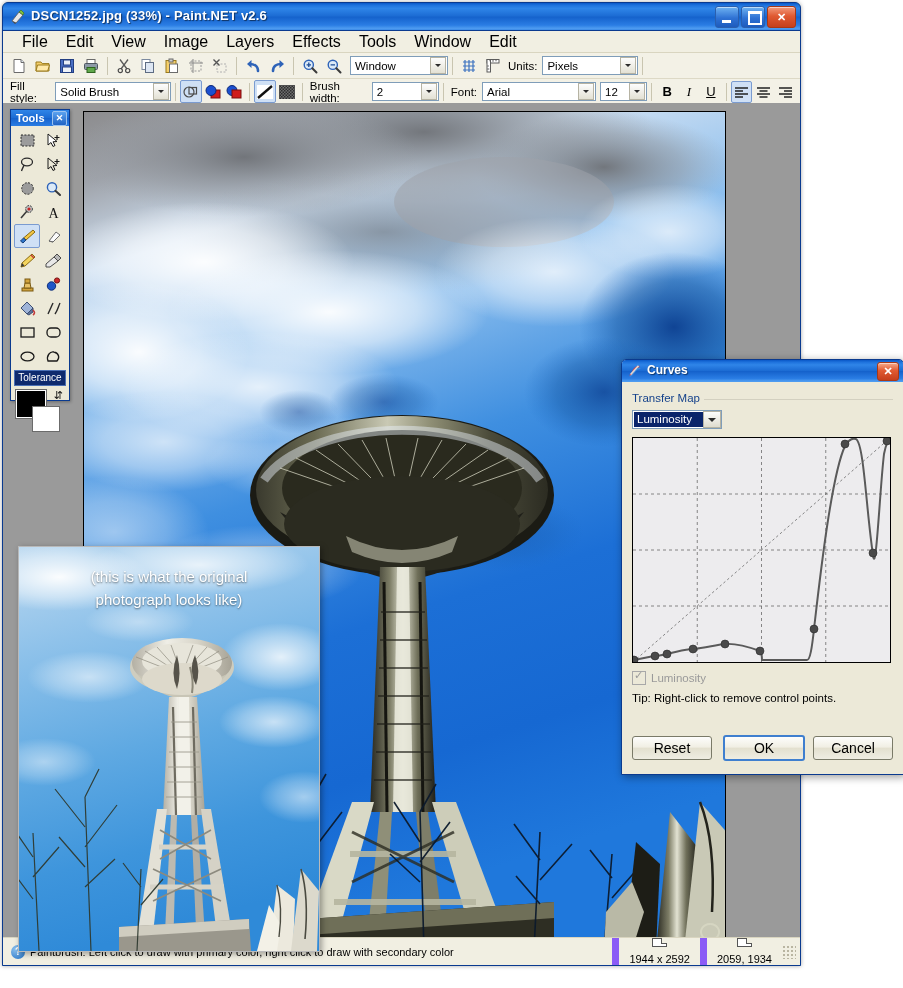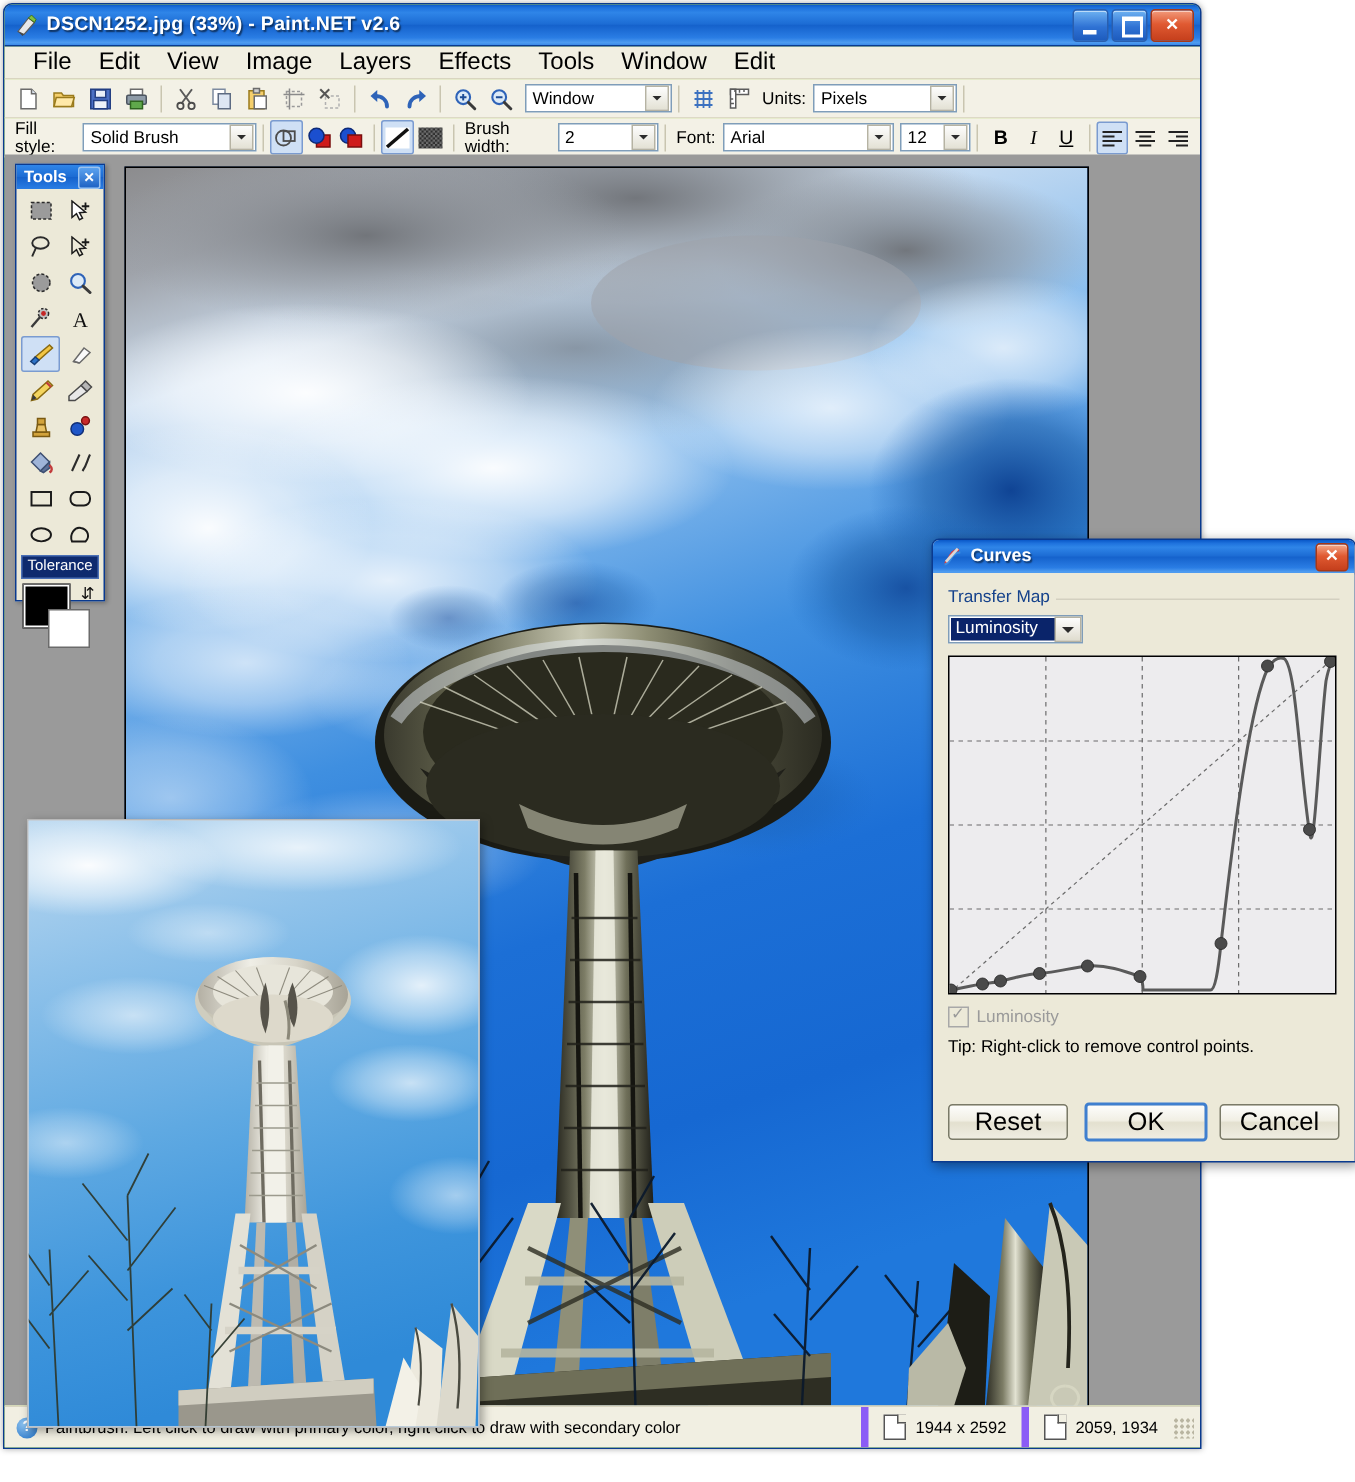--- a/index.html
+++ b/index.html
@@ -1,21 +1,21 @@
 <!DOCTYPE html>
 <html><head>
 <meta charset="utf-8">
 <style>
   html,body{margin:0;padding:0;background:#fff;}
   body{width:903px;height:988px;font-family:"Liberation Sans",sans-serif;font-size:11px;color:#000;overflow:hidden;}
 
   
   #app-window{position:absolute;left:2px;top:2px;width:797px;height:962px;
     border:1px solid #0a3a8f;border-radius:6px 6px 0 0;
-    background:#bef264;box-shadow:0 0 4px rgba(0,0,0,.35);overflow:hidden;}
+    background:#0369a1;box-shadow:0 0 4px rgba(0,0,0,.35);overflow:hidden;}
 
   
   #titlebar{height:27px;position:relative;
     background:linear-gradient(to bottom,#0a58c8 0%,#1e72dd 8%,#2f85e8 20%,#1c6cd4 48%,#1562cc 52%,#2a7de4 82%,#4d9bf0 94%,#3a8ae8 100%);
     border-bottom:1px solid #0a3a8f;}
   #titlebar .tb-icon{position:absolute;left:7px;top:6px;width:16px;height:16px;}
   #titlebar .tb-text{position:absolute;left:28px;top:5px;font-size:13px;font-weight:bold;color:#fff;
     text-shadow:1px 1px 1px rgba(0,0,0,.55);letter-spacing:.2px;white-space:nowrap;}
   .tb-btns{position:absolute;right:4px;top:3px;display:flex;gap:2px;}
   .tb-btn{width:22px;height:20px;border:1px solid #2a5fae;border-radius:3px;position:relative;
@@ -49,21 +49,21 @@
   
   #doc-canvas{position:absolute;left:80px;top:8px;width:641px;height:838px;border:1px solid #000;overflow:hidden;background:#1a3a6d;}
   #doc-img{position:absolute;left:0;top:0;width:641px;height:838px;}
 
   
   #statusbar{position:absolute;left:0;right:0;bottom:0;height:27px;background:#f1efe2;border-top:1px solid #d9d5c0;
     display:flex;align-items:center;font-size:11px;}
   #statusbar .sb-icon{width:14px;height:14px;border-radius:50%;background:radial-gradient(circle at 35% 30%,#8fc4f0,#1f6fc4);
     color:#fff;font-size:10px;font-weight:bold;text-align:center;line-height:14px;margin:0 5px 0 8px;}
   #statusbar .sb-msg{flex:1;color:#000;}
-  #statusbar .sb-cell{border-left:5px solid #8b5cf6;height:27px;display:flex;align-items:center;padding:0 10px;gap:6px;}
+  #statusbar .sb-cell{border-left:7px solid #8b5cf6;height:27px;display:flex;align-items:center;padding:0 10px;gap:6px;flex-direction:column;}
   .mini-ic{width:13px;height:15px;border:1px solid #555;background:#fff;position:relative;}
   .mini-ic::after{content:"";position:absolute;right:-1px;top:-1px;width:5px;height:5px;background:#f1efe2;border-left:1px solid #555;border-bottom:1px solid #555;}
   #statusbar .grip{width:14px;height:14px;margin-right:4px;
     background-image:radial-gradient(#b9b5a1 40%,transparent 41%);background-size:4px 4px;}
 
   
   #tools-palette{position:absolute;left:7px;top:106px;width:58px;height:290px;
     border:1px solid #0a3a8f;background:#ece9d8;z-index:20;box-shadow:1px 1px 3px rgba(0,0,0,.3);}
   #tools-title{height:16px;position:relative;
     background:linear-gradient(to bottom,#2f85e8,#1c6cd4 48%,#1562cc 52%,#2a7de4);
@@ -107,21 +107,21 @@
     background:linear-gradient(to bottom,#fdfdfd,#dfdcce);border:1px solid #b6b3a3;display:flex;align-items:center;justify-content:center;}
   #channel-combo .arrow i{border-left:4px solid transparent;border-right:4px solid transparent;border-top:4px solid #2b2b2b;display:block;}
   #curve-graph{margin-top:8px;width:257px;height:224px;background:#edecee;border:1px solid #000;position:relative;}
   #curve-graph svg{position:absolute;left:0;top:0;}
   .chk-row{display:flex;align-items:center;gap:5px;margin-top:8px;}
   .chkbox{width:12px;height:12px;border:1px solid #a8a8a8;background:#ece9d8;position:relative;}
   .chkbox::after{content:"\2713";position:absolute;left:1px;top:-3px;font-size:11px;color:#9a9a9a;}
   .chk-label{font-size:11.5px;color:#9a9a9a;}
   #tip-text{margin-top:7px;font-size:11.5px;color:#000;}
   #btn-row{position:absolute;left:10px;right:10px;bottom:13px;display:flex;align-items:center;}
-  .dbtn{height:22px;border:1px solid #7a7a68;border-radius:3px;font-size:17px;color:#000;
+  .dbtn{height:22px;border:1px solid #7a7a68;border-radius:3px;font-size:14px;color:#000;
     background:linear-gradient(to bottom,#fdfdfc 0%,#f1efe4 45%,#e3e0cf 52%,#efedE2 100%);
     display:flex;align-items:center;justify-content:center;}
   .dbtn.w{width:78px;}
   .dbtn.def{border:2px solid #3f7fcf;}
   .sp{flex:1;}
 </style>
 </head>
 <body>
 
 <div id="app-window">
@@ -763,20 +763,24 @@
     </g>
 
     <g>
       <path d="M250 404 L258 338 L276 352 L274 404Z" fill="#ece9dd"></path>
       <path d="M272 404 L282 322 L300 344 L298 404Z" fill="#dcd9cc"></path>
       <path d="M238 404 L250 358 L262 378 L258 404Z" fill="#f3f1e7"></path>
       <path d="M282 322 q8 28 4 70" stroke="#4a4a40" stroke-width="1.6" fill="none"></path>
       <path d="M258 338 q6 22 2 52" stroke="#4a4a40" stroke-width="1.4" fill="none"></path>
     </g>
   </svg>
+  <div class="cap">
+    <div>(this is what the original</div>
+    <div>photograph looks like)</div>
+  </div>
 </div>
 
 <div id="curves-dialog">
   <div id="curves-title">
     <svg class="ct-icon" viewBox="0 0 16 16">
       <path d="M2 13 C6 13, 5 3, 13 3" fill="none" stroke="#e03c3c" stroke-width="2"></path>
       <path d="M2 14 C7 14, 6 5, 14 5" fill="none" stroke="#3c8ce0" stroke-width="1.6"></path>
       <path d="M3 12 L12 2" stroke="#d8d8d8" stroke-width="2"></path>
     </svg>
     <div class="ct-text">Curves</div>

